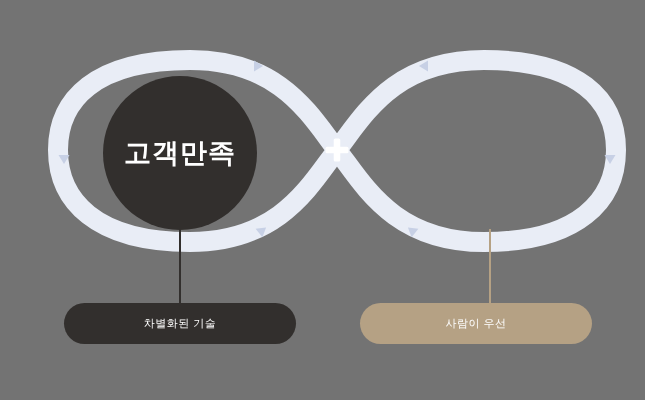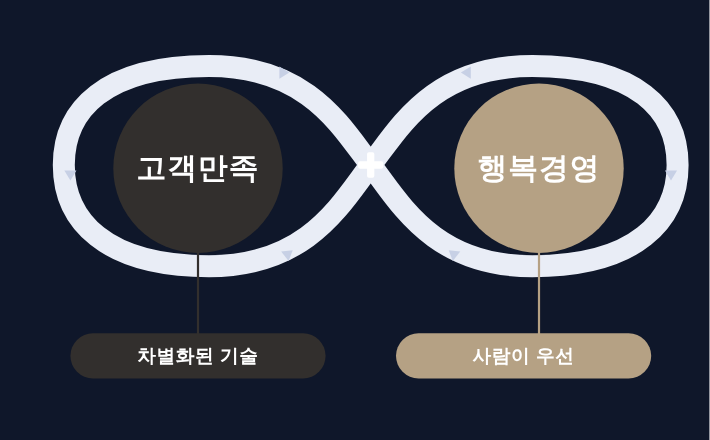--- a/index.html
+++ b/index.html
@@ -5,21 +5,21 @@
   html, body {
     margin: 0;
     padding: 0;
     background: #ffffff;
     font-family: "Liberation Sans", "DejaVu Sans", sans-serif;
   }
   .canvas {
     position: relative;
     width: 645px;
     height: 400px;
-    background: #0f172a;
+    background: #737373;
     overflow: hidden;
   }
   .loop-svg {
     position: absolute;
     left: 0;
     top: 0;
   }
   .big-circle {
     position: absolute;
     top: 76px;
@@ -57,22 +57,22 @@
     border-radius: 21px;
     display: flex;
     align-items: center;
     justify-content: center;
     z-index: 2;
   }
   .pill.left { left: 64px; }
   .pill.right { left: 360px; }
   .pill-label {
     color: #ffffff;
-    font-size: 17px;
-    font-weight: bold;
+    font-size: 11px;
+    font-weight: normal;
     letter-spacing: 0.5px;
     white-space: nowrap;
   }
 </style>
 </head>
 <body>
 
 <div class="canvas">
 
   <svg class="loop-svg" width="645" height="400" viewBox="0 0 645 400">
@@ -96,23 +96,20 @@
     <g>
       <rect x="325.5" y="146.7" width="23" height="6.6" rx="1.6" style="fill: rgb(255, 255, 255);"></rect>
       <rect x="333.7" y="138.5" width="6.6" height="23" rx="1.6" style="fill: rgb(255, 255, 255);"></rect>
     </g>
   </svg>
 
   <div class="big-circle left" style="background: rgb(50, 47, 45);">
     <span class="circle-label">고객만족</span>
   </div>
 
-  <div class="big-circle right" style="background: rgb(181, 161, 132);">
-    <span class="circle-label">행복경영</span>
-  </div>
 
   <div class="connector left" style="background: rgb(50, 47, 45);"></div>
   <div class="connector right" style="background: rgb(181, 161, 132);"></div>
 
   <div class="pill left" style="background: rgb(50, 47, 45);">
     <span class="pill-label">차별화된 기술</span>
   </div>
 
   <div class="pill right" style="background: rgb(181, 161, 132);">
     <span class="pill-label">사람이 우선</span>

